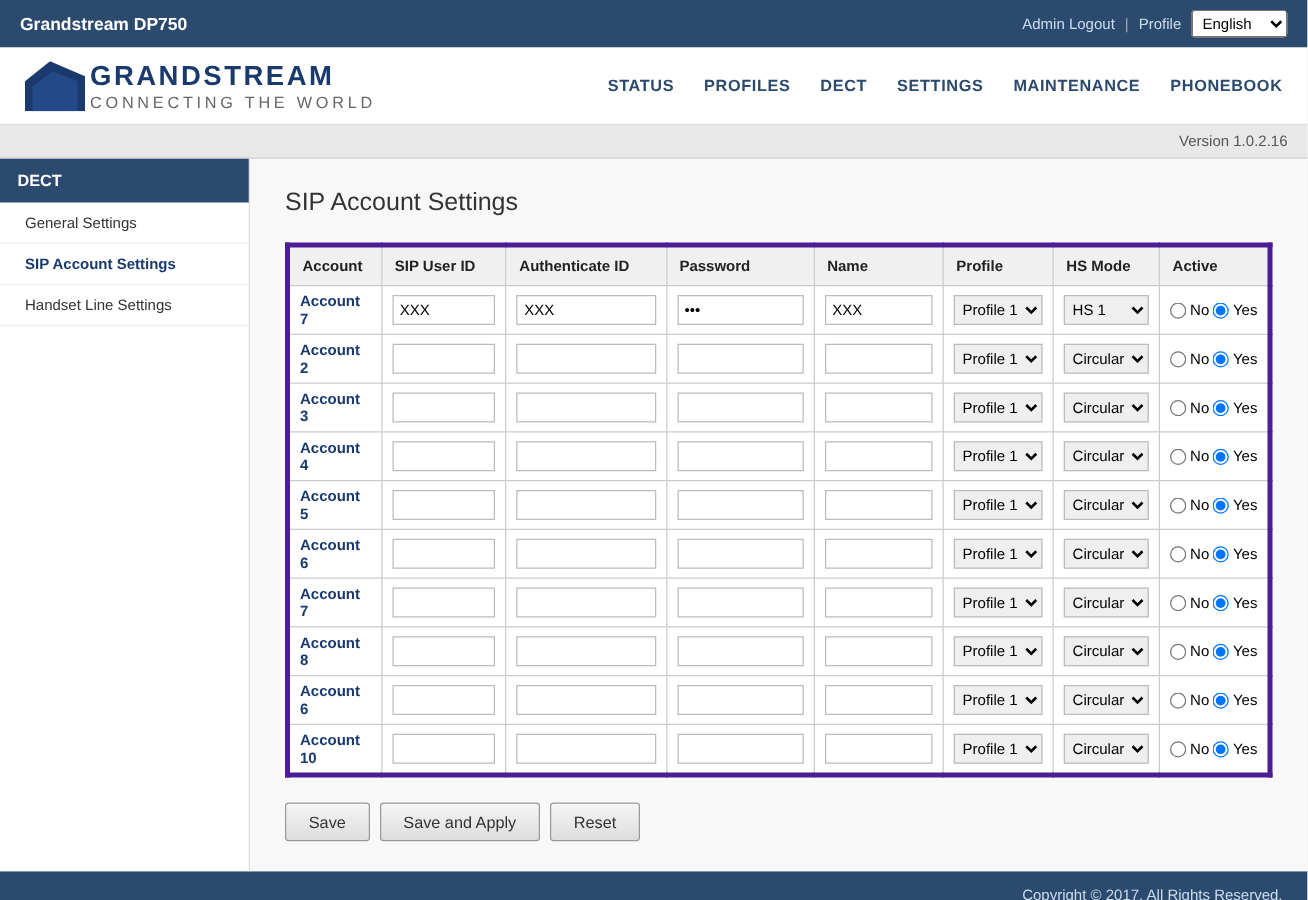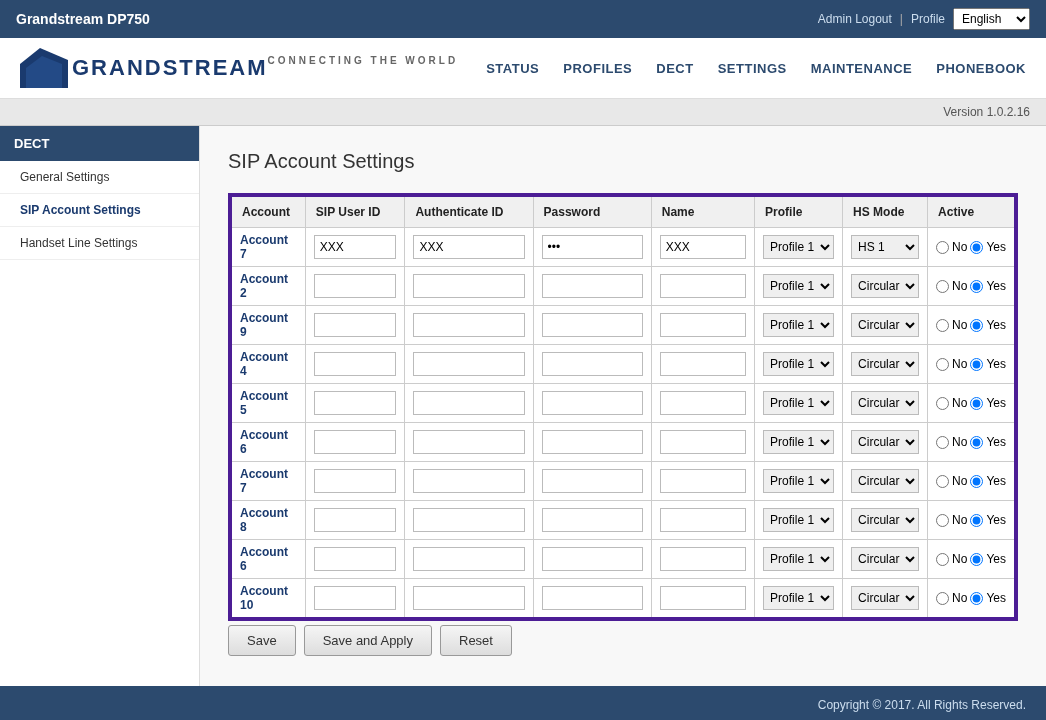--- a/index.html
+++ b/index.html
@@ -22,23 +22,23 @@
 
     
     #header {
       background: #fff;
       padding: 10px 20px;
       display: flex;
       align-items: center;
       border-bottom: 1px solid #ddd;
     }
     #logo { display: flex; align-items: center; gap: 10px; }
-    #logo .logo-text { display: flex; flex-direction: row; }
+    #logo .logo-text { display: flex; flex-direction: column; }
     #logo .logo-name { font-size: 22px; font-weight: bold; color: #1a3a6e; letter-spacing: 2px; }
-    #logo .logo-sub { font-size: 10px; color: #666; letter-spacing: 3px; font-weight: bold; }
+    #logo .logo-sub { font-size: 13px; color: #666; letter-spacing: 3px; }
 
     
     #nav {
       margin-left: auto;
       display: flex;
       gap: 24px;
     }
     #nav a {
       color: #2c4a6e;
       text-decoration: none;
@@ -131,21 +131,21 @@
       padding: 3px 2px;
       border: 1px solid #bbb;
       font-size: 12px;
     }
     .radio-group { display: flex; align-items: center; gap: 3px; white-space: nowrap; }
     .radio-group label { font-size: 12px; cursor: pointer; }
     input[type="radio"] { cursor: pointer; }
 
     
     .btn-row {
-      margin-top: 4px;
+      margin-top: 20px;
       display: flex;
       gap: 8px;
     }
     .btn {
       padding: 7px 18px;
       font-size: 13px;
       cursor: pointer;
       border: 1px solid #999;
       border-radius: 3px;
       background: linear-gradient(to bottom, #f5f5f5, #ddd);
@@ -279,21 +279,21 @@
           <td>
               <div class="radio-group">
                 <input type="radio" name="active2" id="a2no" style="">
                 <label for="a2no">No</label>
                 <input type="radio" name="active2" id="a2yes" checked="" style="">
                 <label for="a2yes">Yes</label>
               </div>
             </td>
         </tr>
         <tr>
-          <td class="account-label">Account 9</td>
+          <td class="account-label">Account 3</td>
           <td><input type="text" style=""></td>
           <td><input type="text" style=""></td>
           <td><input type="password" style=""></td>
           <td><input type="text" style=""></td>
           <td><select><option selected="">Profile 1</option><option>Profile 2</option><option>Profile 3</option><option>Profile 4</option></select></td>
           <td><select><option selected="">Circular</option><option>HS 1</option><option>HS 2</option><option>HS 3</option></select></td>
           <td>
               <div class="radio-group">
                 <input type="radio" name="active3" id="a3no" style="">
                 <label for="a3no">No</label>

